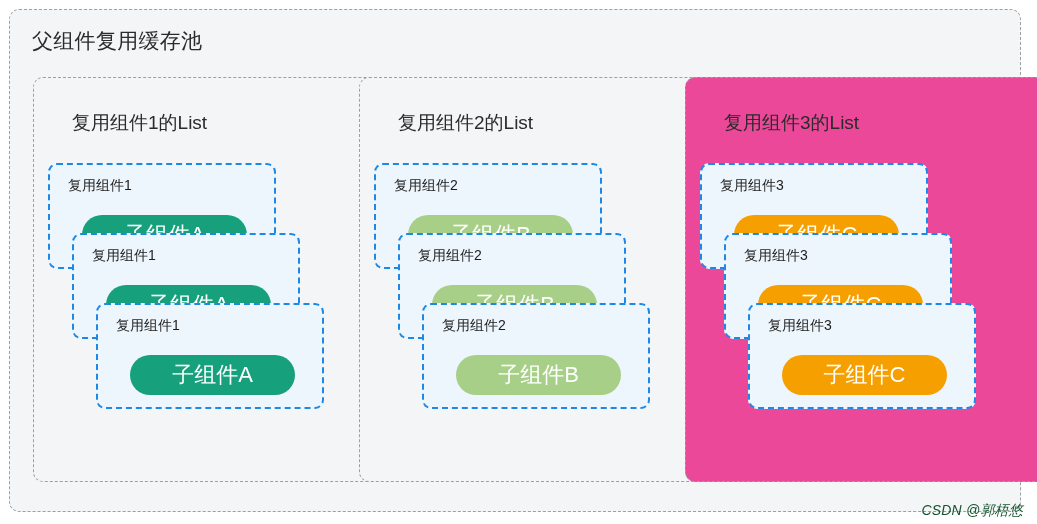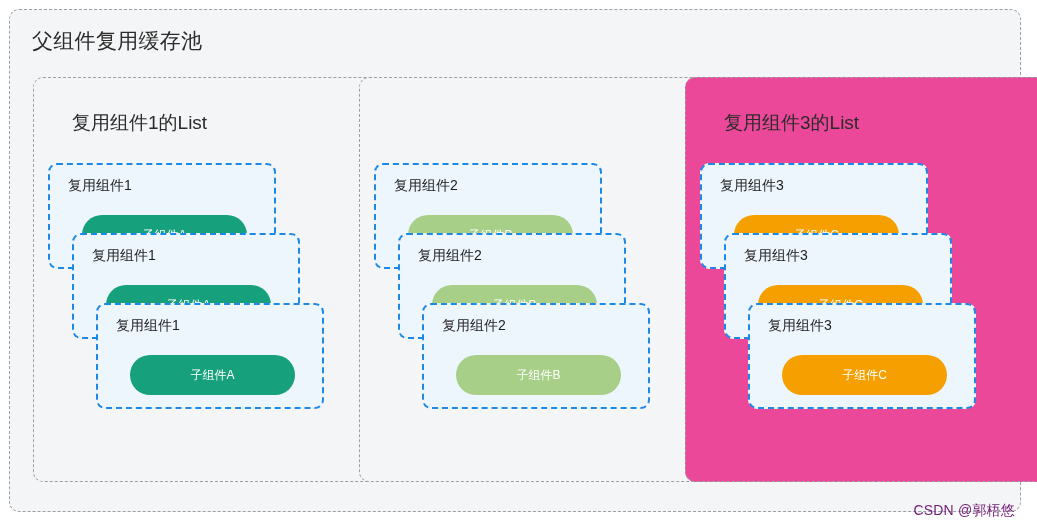--- a/index.html
+++ b/index.html
@@ -113,34 +113,35 @@
   .pill {
     position: absolute;
     left: 32px;
     top: 50px;
     width: 165px;
     height: 40px;
     border-radius: 22px;
     display: flex;
     align-items: center;
     justify-content: center;
-    font-size: 12px;
+    font-size: 22px;
     color: #ffffff;
     white-space: nowrap;
   }
 
   
   .watermark {
     position: absolute;
-    right: 22px;
+    right: 14px;
     bottom: 4px;
     font-size: 14px;
-    color: #701a75;
+    color: #14532d;
     white-space: nowrap;
     letter-spacing: 0.2px;
+    font-style: italic;
   }
 </style>
 </head>
 <body>
 
 <div id="stage">
 
   <div class="pool" style="background: rgb(244, 245, 246); border-color: rgb(154, 160, 166);">
 
     <div class="pool-title">父组件复用缓存池</div>
@@ -163,20 +164,21 @@
 
           <div class="card s2" style="background: rgb(237, 245, 253); border-color: rgb(30, 136, 229);">
             <div class="card-label">复用组件1</div>
             <div class="pill c0p" style="background: rgb(23, 160, 124);">子组件A</div>
           </div>
 
         </div>
       </div>
 
       <div class="column c1" style="background: rgb(244, 245, 246); border-color: rgb(154, 160, 166);">
+        <div class="column-title">复用组件2的List</div>
         <div class="card-stack">
 
           <div class="card s0" style="background: rgb(237, 245, 253); border-color: rgb(30, 136, 229);">
             <div class="card-label">复用组件2</div>
             <div class="pill c1p" style="background: rgb(167, 207, 135);">子组件B</div>
           </div>
 
           <div class="card s1" style="background: rgb(237, 245, 253); border-color: rgb(30, 136, 229);">
             <div class="card-label">复用组件2</div>
             <div class="pill c1p" style="background: rgb(167, 207, 135);">子组件B</div>

